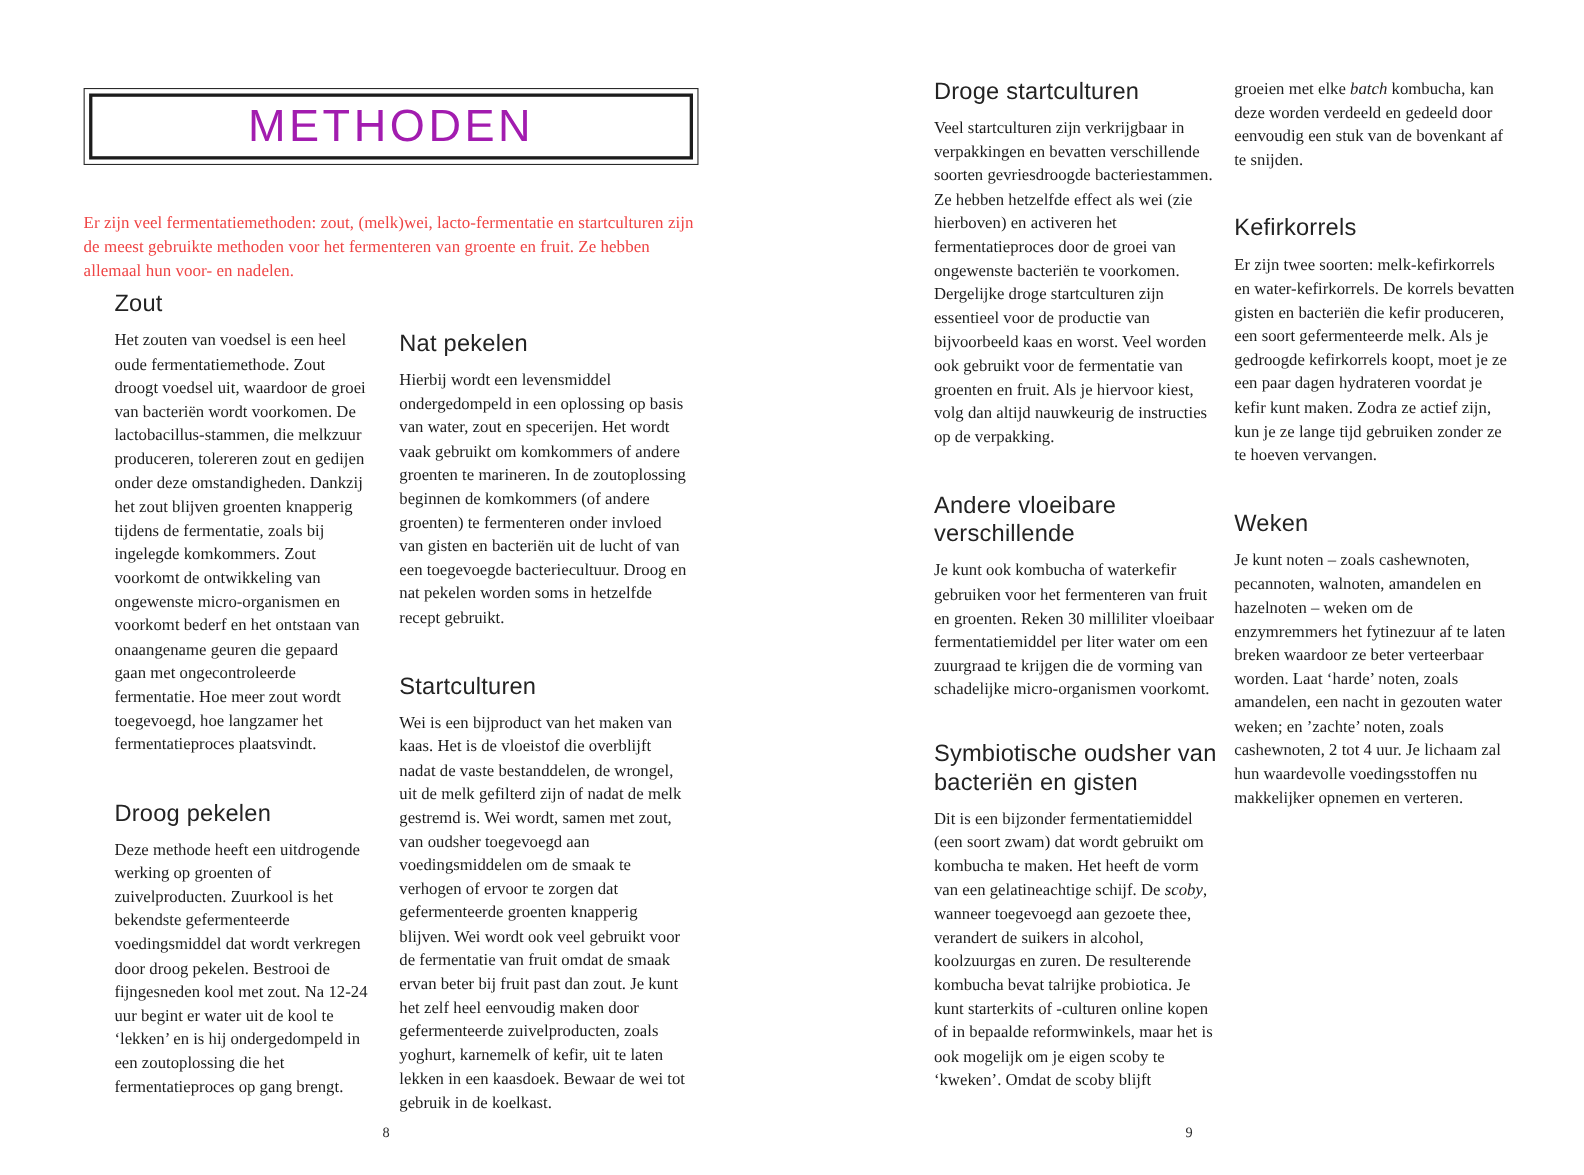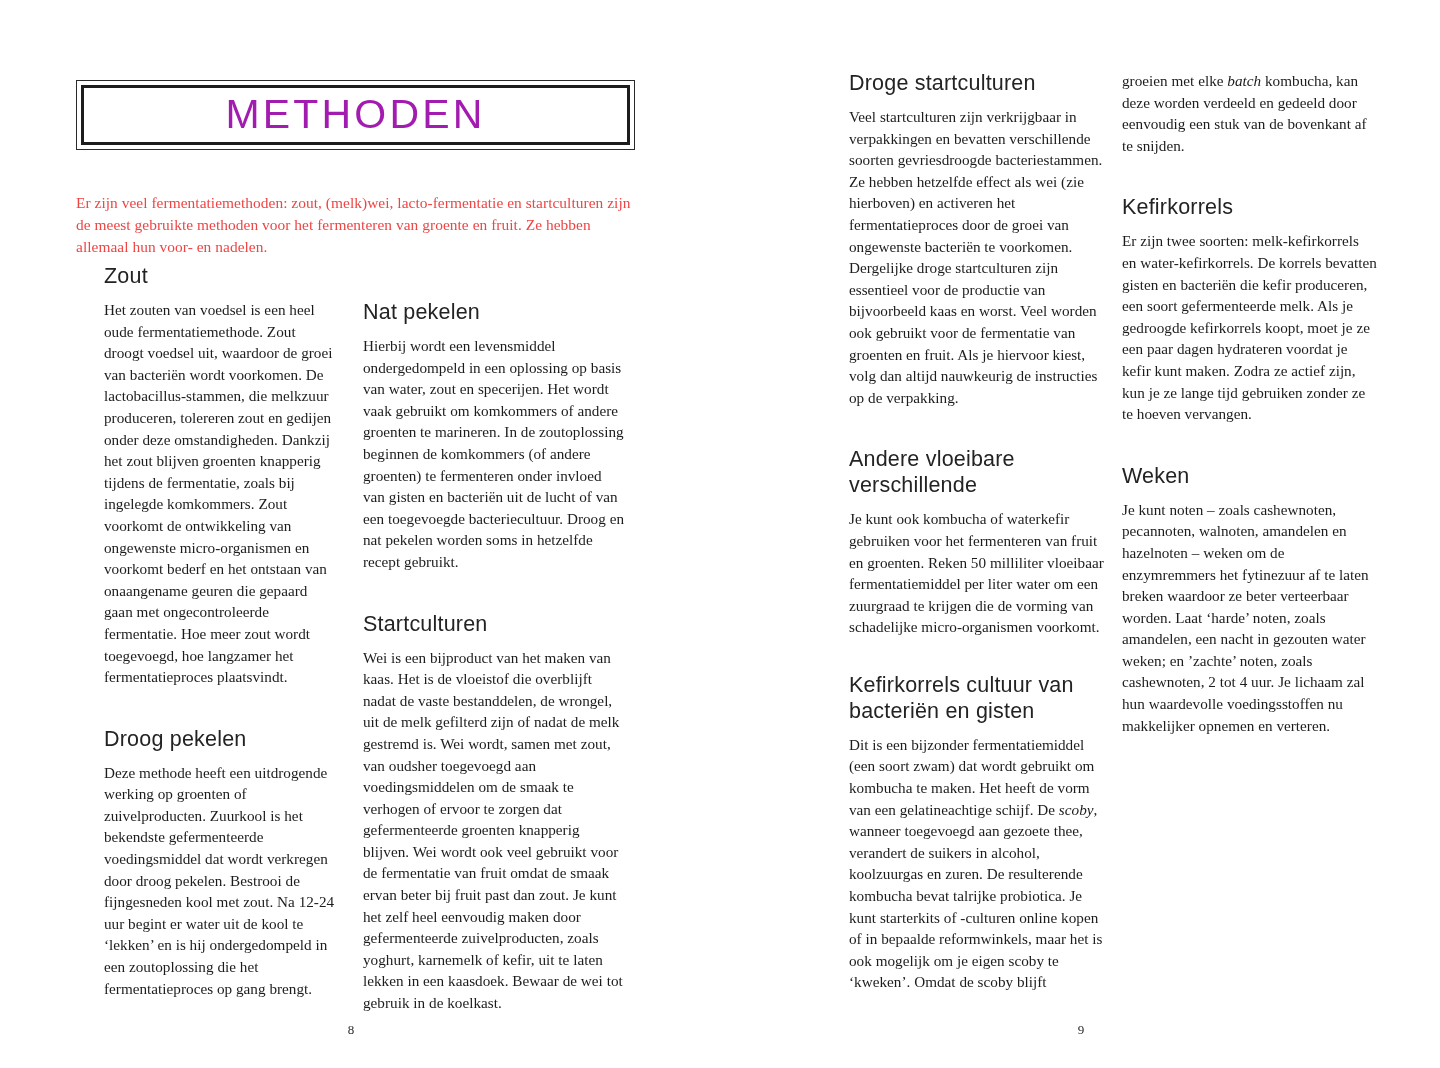--- a/index.html
+++ b/index.html
@@ -145,25 +145,25 @@
     <p>Wei is een bijproduct van het maken van kaas. Het is de vloeistof die overblijft nadat de vaste bestanddelen, de wrongel, uit de melk gefilterd zijn of nadat de melk gestremd is. Wei wordt, samen met zout, van oudsher toegevoegd aan voedingsmiddelen om de smaak te verhogen of ervoor te zorgen dat gefermenteerde groenten knapperig blijven. Wei wordt ook veel gebruikt voor de fermentatie van fruit omdat de smaak ervan beter bij fruit past dan zout. Je kunt het zelf heel eenvoudig maken door gefermenteerde zuivelproducten, zoals yoghurt, karnemelk of kefir, uit te laten lekken in een kaasdoek. Bewaar de wei tot gebruik in de koelkast.</p>
   </div>
 
   <div class="col col-3">
     <h2 class="sec-head">Droge startculturen</h2>
     <p>Veel startculturen zijn verkrijgbaar in verpakkingen en bevatten verschillende soorten gevriesdroogde bacteriestammen. Ze hebben hetzelfde effect als wei (zie hierboven) en activeren het fermentatieproces door de groei van ongewenste bacteriën te voorkomen. Dergelijke droge startculturen zijn essentieel voor de productie van bijvoorbeeld kaas en worst. Veel worden ook gebruikt voor de fermentatie van groenten en fruit. Als je hiervoor kiest, volg dan altijd nauwkeurig de instructies op de verpakking.</p>
 
     <div class="spacer-lg"></div>
 
     <h2 class="sec-head">Andere vloeibare verschillende</h2>
-    <p>Je kunt ook kombucha of waterkefir gebruiken voor het fermenteren van fruit en groenten. Reken 50 milliliter vloeibaar fermentatiemiddel per liter water om een zuurgraad te krijgen die de vorming van schadelijke micro-organismen voorkomt.</p>
+    <p>Je kunt ook kombucha of waterkefir gebruiken voor het fermenteren van fruit en groenten. Reken 30 milliliter vloeibaar fermentatiemiddel per liter water om een zuurgraad te krijgen die de vorming van schadelijke micro-organismen voorkomt.</p>
 
     <div class="spacer-md"></div>
 
-    <h2 class="sec-head">Kefirkorrels cultuur van bacteriën en gisten</h2>
+    <h2 class="sec-head">Symbiotische oudsher van bacteriën en gisten</h2>
     <p><span>Dit is een bijzonder fermentatiemiddel (een soort zwam) dat wordt gebruikt om kombucha te maken. Het heeft de vorm van een gelatineachtige schijf. De </span><em class="it">scoby</em><span>, wanneer toegevoegd aan gezoete thee, verandert de suikers in alcohol, koolzuurgas en zuren. De resulterende kombucha bevat talrijke probiotica. Je kunt starterkits of -culturen online kopen of in bepaalde reformwinkels, maar het is ook mogelijk om je eigen scoby te ‘kweken’. Omdat de scoby blijft</span></p>
   </div>
 
   <div class="col col-4">
     <p><span>groeien met elke </span><em class="it">batch</em><span> kombucha, kan deze worden verdeeld en gedeeld door eenvoudig een stuk van de bovenkant af te snijden.</span></p>
 
     <div class="spacer-lg"></div>
 
     <h2 class="sec-head">Kefirkorrels</h2>
     <p>Er zijn twee soorten: melk-kefirkorrels en water-kefirkorrels. De korrels bevatten gisten en bacteriën die kefir produceren, een soort gefermenteerde melk. Als je gedroogde kefirkorrels koopt, moet je ze een paar dagen hydrateren voordat je kefir kunt maken. Zodra ze actief zijn, kun je ze lange tijd gebruiken zonder ze te hoeven vervangen.</p>

